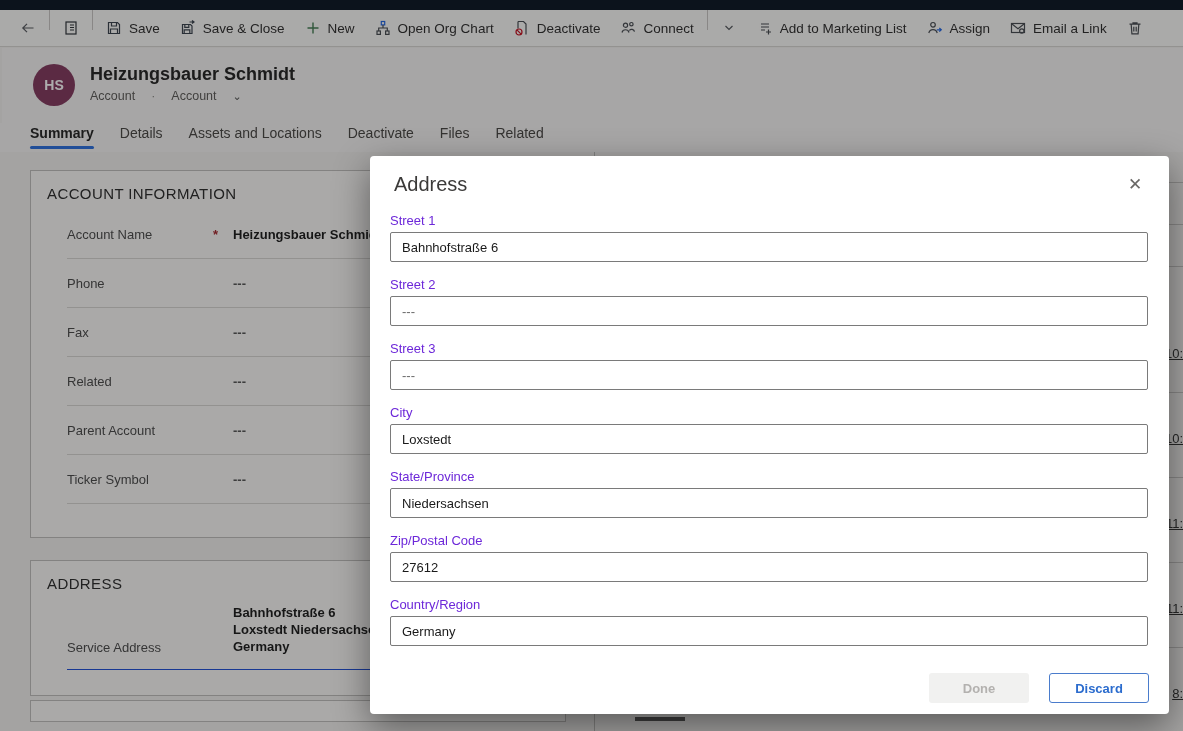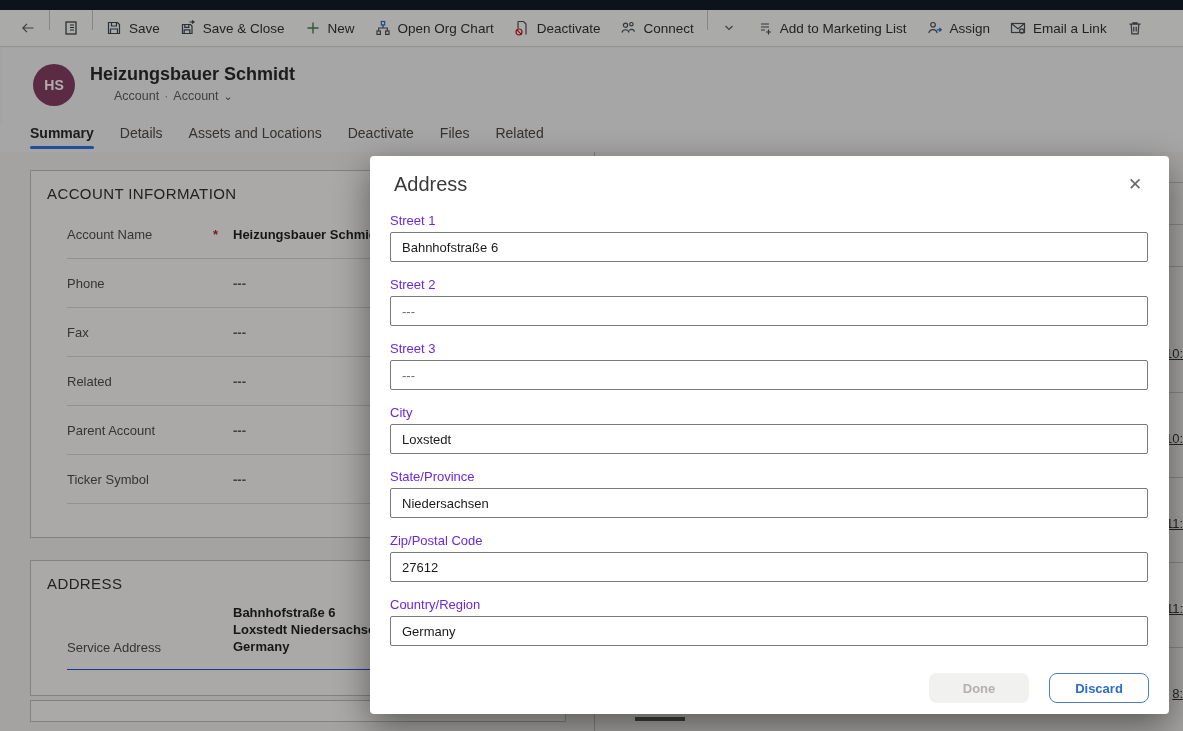--- a/index.html
+++ b/index.html
@@ -20,21 +20,21 @@
   .csep { width:1px; height:20px; background:#c8c6c4; margin:0 3px; flex:0 0 auto; }
   .icon16 { width:16px; height:16px; stroke:#45494e; fill:none; stroke-width:1.2; }
   .chev { font-size:11px; color:#555; }
 
   
   .rheader { position:absolute; left:2px; top:48px; width:100%; height:75px; background:#f6f5f4; z-index:1; }
   .avatar { position:absolute; left:31px; top:16px; width:42px; height:42px; border-radius:50%;
             background:#83395f; color:#fff; font-size:14px; font-weight:700;
             display:flex; align-items:center; justify-content:center; }
   .rtitle { position:absolute; left:88px; top:16px; font-size:18px; font-weight:700; color:#242424; }
-  .rsub   { position:absolute; left:88px; top:41px; font-size:12.5px; color:#5c5a58; display:flex; gap:5px; align-items:flex-end;margin-left:24px; }
+  .rsub   { position:absolute; left:88px; top:41px; font-size:12.5px; color:#5c5a58; display:flex; gap:16px; align-items:flex-end; }
   .rsub .dot { color:#8a8886; }
 
   
   .tabbar { position:absolute; left:0; top:123px; width:100%; height:29px; background:#f6f5f4;
             display:flex; align-items:flex-start; padding-left:30px; gap:0; z-index:1; }
   .tab { font-size:14px; color:#484644; padding:2px 13px 0 13px; height:100%; cursor:pointer; position:relative; }
   .tab:first-child { padding-left:0; }
   .tab.active { font-weight:700; color:#242424; }
   .tab.active::after { content:""; position:absolute; left:0; right:16px; bottom:3px; height:3px;
                        background:#2b6fe0; border-radius:2px; }
@@ -70,21 +70,21 @@
   .dtitle { position:absolute; left:24px; top:17px; font-size:20px; font-weight:400; color:#3b3a39; }
   .dclose { position:absolute; right:22px; top:16px; font-size:17px; color:#6a6866; cursor:pointer;
             width:24px; height:24px; display:flex; align-items:center; justify-content:center; }
   .dfields { position:absolute; left:20px; right:21px; top:57px; }
   .fgroup { margin-bottom:15px; }
   .fgroup label { display:block; font-size:13px; color:#6d28d9; margin-bottom:4px; }
   .fgroup input { width:100%; height:30px; border:1px solid #7a7a7a; border-radius:2px; background:#fff;
                   padding:0 11px; font-size:13px; color:#1a1a1a; font-family:"Liberation Sans",sans-serif; outline:none; }
   .fgroup input::placeholder { color:#6a6a6a; opacity:1; }
   .dfooter { position:absolute; right:20px; bottom:11px; display:flex; gap:20px; }
-  .btn { height:30px; min-width:100px; font-size:13px; font-weight:700; border-radius:8px;
+  .btn { height:30px; min-width:100px; font-size:13px; font-weight:700; border-radius:3px;
          display:flex; align-items:center; justify-content:center; padding:0 16px; cursor:pointer; }
   .btn-done { background:#f1f1f0; color:#b3b1af; border:none; cursor:default; }
   .btn-discard { background:#fff; color:#2b6cce; border:1px solid #4a7ccc; }
 </style>
 </head>
 <body>
 
 <div class="stage">
 
   <div class="topbar"></div>

